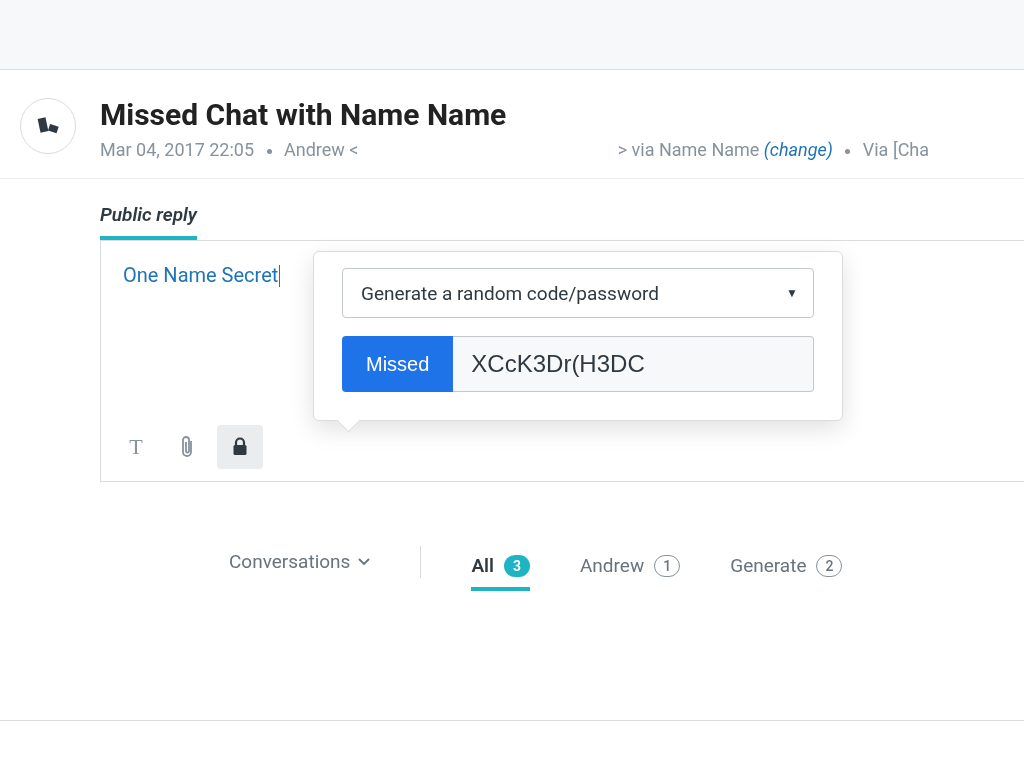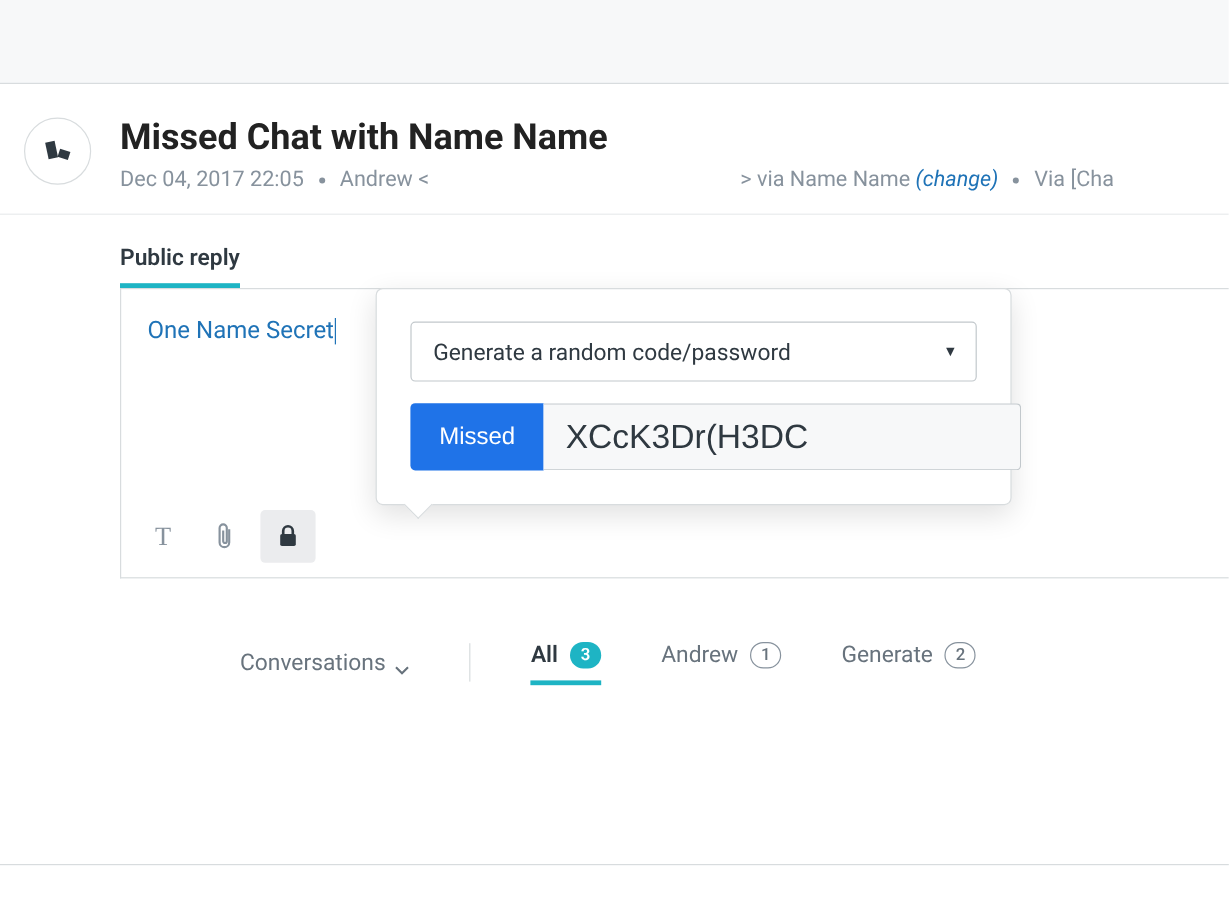--- a/index.html
+++ b/index.html
@@ -72,20 +72,21 @@
     margin-bottom: 0;
   }
   .reply-tab {
     padding-bottom: 10px;
     cursor: pointer;
   }
   .reply-tab.active {
     color: #2f3941;
     font-weight: 600;
     border-bottom: 4px solid #1eb4c4;
+    font-style: italic;
   }
 
   .editor {
     border: 1px solid #d8dcde;
     border-right: none;
     position: relative;
     background: #fff;
   }
   .editor-content {
     min-height: 240px;
@@ -131,21 +132,21 @@
 
   .popover {
     position: absolute;
     left: 212px;
     bottom: 60px;
     width: 530px;
     background: #fff;
     border: 1px solid #d8dcde;
     border-radius: 6px;
     box-shadow: 0 8px 24px rgba(0,0,0,0.12);
-    padding: 27px 28px 28px 28px;
+    padding: 16px 28px 28px 28px;
   }
   .popover::after {
     content: "";
     position: absolute;
     bottom: -9px;
     left: 26px;
     width: 16px;
     height: 16px;
     background: #fff;
     border-right: 1px solid #d8dcde;
@@ -192,50 +193,52 @@
     padding: 0 24px;
     cursor: pointer;
   }
   .code-field {
     flex: 1;
     border: 1px solid #c2c8cc;
     border-left: none;
     border-radius: 0 4px 4px 0;
     background: #f7f8f9;
     padding: 0 18px;
-    font-size: 28px;
+    font-size: 24px;
     color: #2f3941;
   }
 
   .footer {
     padding: 52px 0 0 100px;
     display: flex;
     align-items: center;
     gap: 50px;
     font-size: 19px;
     color: #68737d;
   }
   .conv-dd {
     display: flex;
-    align-items: flex-end;
+    align-items: center;
     gap: 8px;
     cursor: pointer;
+    margin-left: 29px;
   }
   .vline {
     width: 1px;
     height: 32px;
     background: #d8dcde;
   }
   .filter {
     display: flex;
     align-items: flex-end;
     gap: 10px;
     cursor: pointer;
     padding-bottom: 12px;
     position: relative;
+    margin-top: 20px;
   }
   .filter.active {
     color: #2f3941;
     font-weight: 600;
   }
   .filter.active::after {
     content: "";
     position: absolute;
     left: 0;
     right: 0;
@@ -281,21 +284,21 @@
 <div class="header">
   <div class="avatar">
     <svg width="28" height="28" viewBox="0 0 28 28">
       <rect x="5" y="6" width="8" height="14" fill="#2f3941" transform="rotate(-12 9 13)"></rect>
       <rect x="15" y="13" width="9" height="7" fill="#2f3941" transform="rotate(18 19 16)"></rect>
     </svg>
   </div>
   <div class="header-text">
     <div class="title">Missed Chat with Name Name</div>
     <div class="meta">
-      <span>Dec 04, 2017 22:05</span>
+      <span>Mar 04, 2017 22:05</span>
       <span class="sep"></span>
       <span>Andrew &lt;</span>
       <span style="color:#fff;">redacted redacted redacted red</span>
       <span>&gt; via Name Name</span>
       <span> </span>
       <span class="link">(change)</span>
       <span class="sep"></span>
       <span>Via [Cha</span>
     </div>
   </div>

